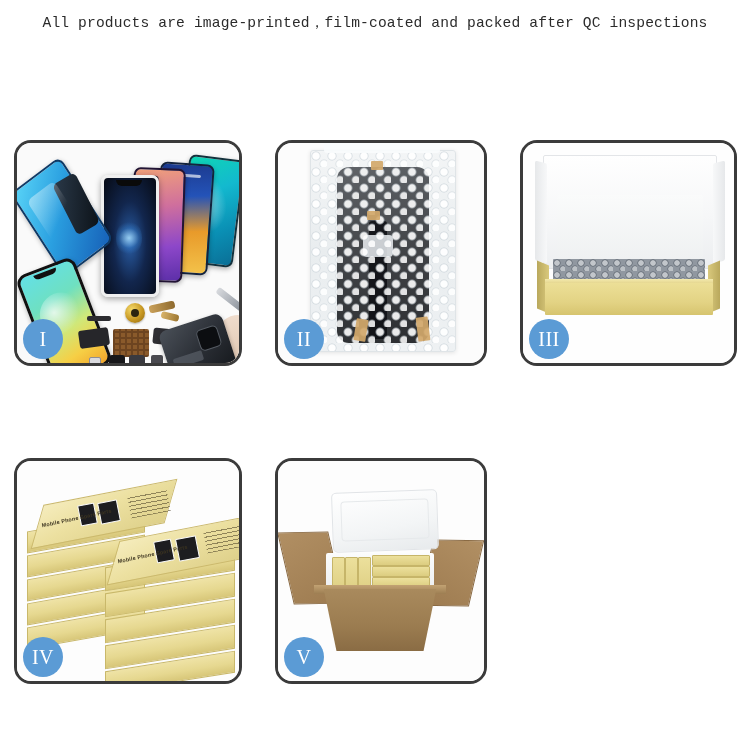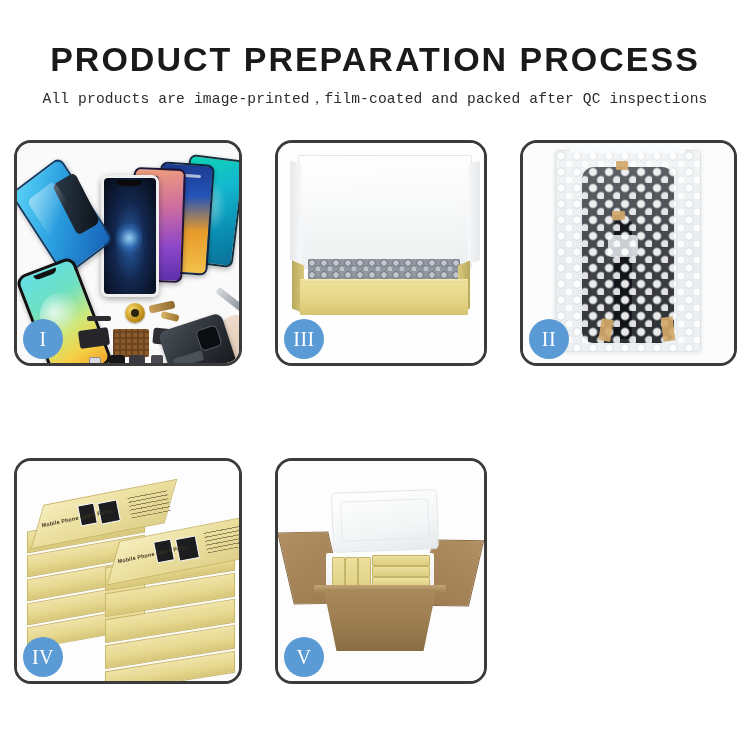--- a/index.html
+++ b/index.html
@@ -503,21 +503,20 @@
     position:absolute; left:56px; top:152px; width:16px; height:18px;
     background:#a6875c; transform: rotate(-4deg); opacity:0.9;
   }
 </style>
 </head>
 <body>
 
 <div id="page">
 
   <div class="header">
-    <h1 class="page-title">PRODUCT PREPARATION PROCESS</h1>
     <p class="page-subtitle">All products are image-printed，film-coated and packed after QC inspections</p>
   </div>
 
   <div class="grid">
 
     <div class="panel">
       <div class="stage">
         <div class="p1-bg"></div>
         <div class="phone ph-green"></div>
         <div class="phone ph-orangeblue"></div>
@@ -537,52 +536,52 @@
         <div class="part pt-camera"></div>
         <div class="part pt-vibe"></div>
         <div class="part pt-smallchip"></div>
         <div class="part pt-screwA"></div>
 
         <div class="part pt-hand"></div>
         <div class="part pt-housing"></div>
         <div class="part pt-driver"></div>
       </div>
       <div class="badge">I</div>
-    </div>
-
-    <div class="panel">
-      <div class="stage">
-        <div class="p3-bg"></div>
-        <div class="box3-lid"></div>
-        <div class="box3-foam"></div>
-        <div class="box3-wrap"></div>
-        <div class="box3-sideL"></div>
-        <div class="box3-sideR"></div>
-        <div class="box3-rim"></div>
-        <div class="box3-front"></div>
-      </div>
-      <div class="badge">III</div>
     </div>
 
     <div class="panel">
       <div class="stage">
         <div class="p2-bg"></div>
         <div class="bubblebag">
           <div class="screen"></div>
           <div class="flexstrip"></div>
           <div class="connector"></div>
           <div class="bubbles"></div>
           <div class="tape tape-a"></div>
           <div class="tape tape-b"></div>
           <div class="tape tape-c"></div>
           <div class="tape tape-d"></div>
         </div>
         <div class="bag-top"></div>
       </div>
       <div class="badge">II</div>
+    </div>
+
+    <div class="panel">
+      <div class="stage">
+        <div class="p3-bg"></div>
+        <div class="box3-lid"></div>
+        <div class="box3-foam"></div>
+        <div class="box3-wrap"></div>
+        <div class="box3-sideL"></div>
+        <div class="box3-sideR"></div>
+        <div class="box3-rim"></div>
+        <div class="box3-front"></div>
+      </div>
+      <div class="badge">III</div>
     </div>
 
     <div class="panel">
       <div class="stage">
         <div class="p4-bg"></div>
         <div class="stackbox sb1"></div>
         <div class="stackbox sb2"></div>
         <div class="stackbox sb3"></div>
         <div class="stackbox sb4"></div>
         <div class="stackbox sb5"></div>

